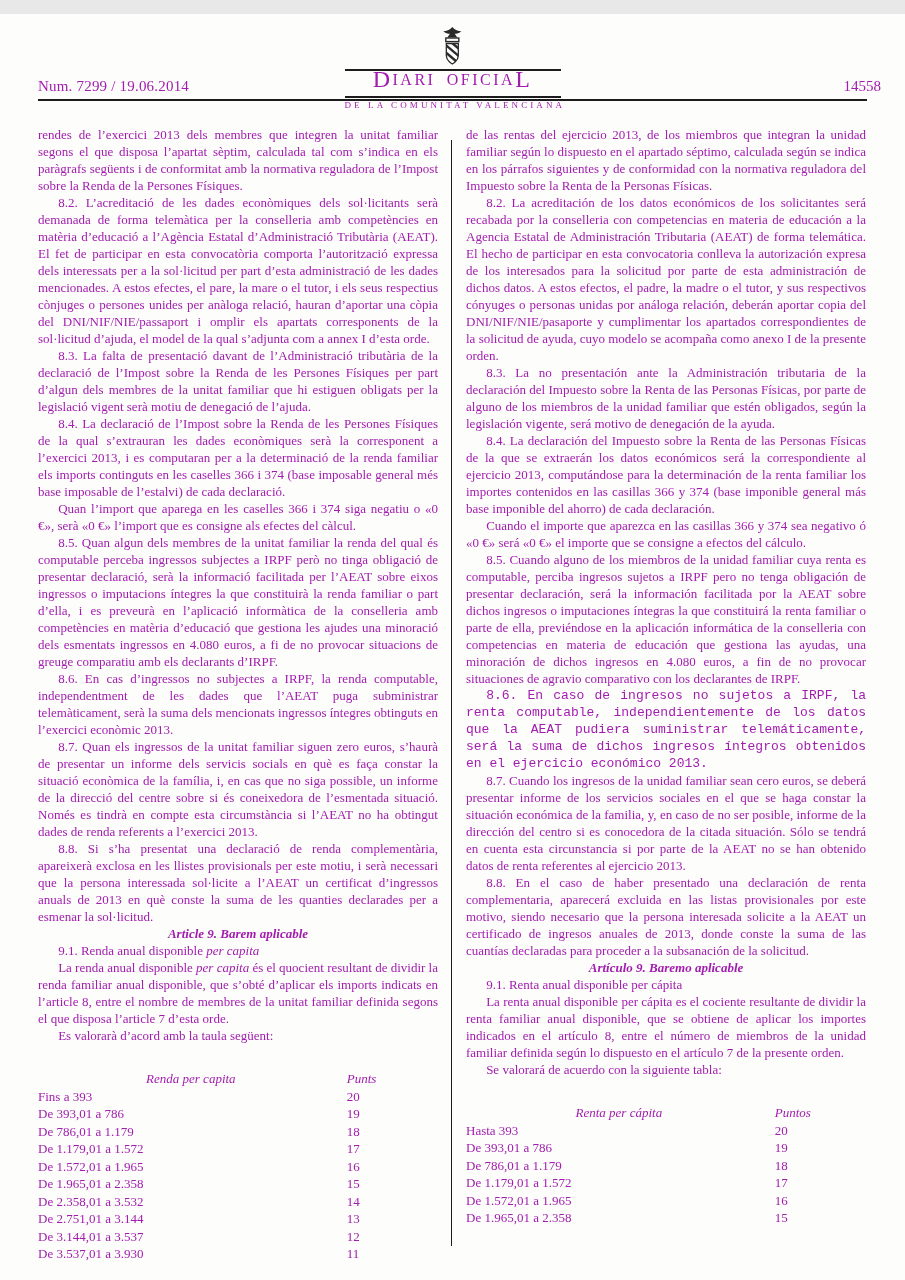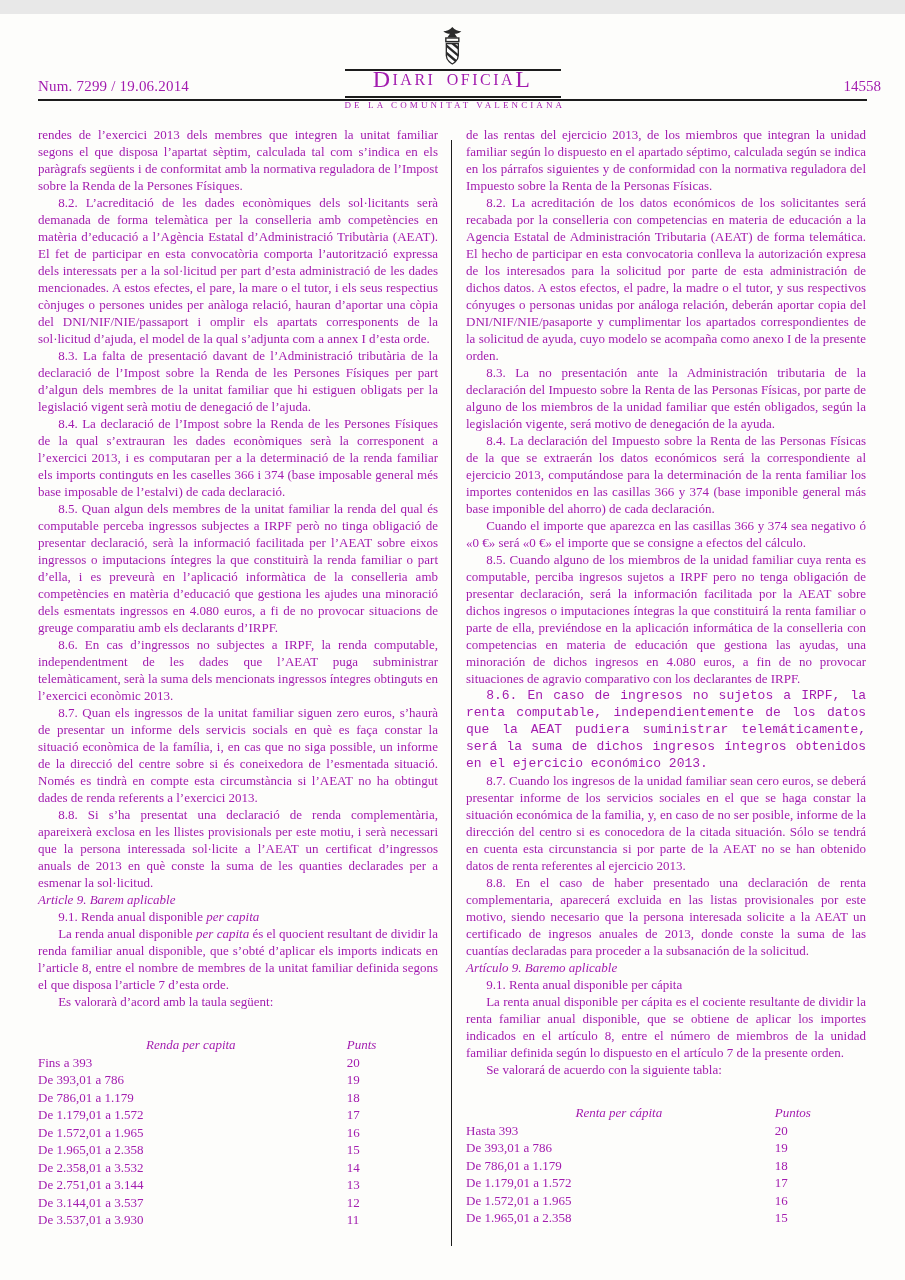--- a/index.html
+++ b/index.html
@@ -22,21 +22,21 @@
   }
   .m-title .bigcap{font-size:24px;line-height:14px;vertical-align:-2px;}
   .m-sub{font-size:9px;letter-spacing:3.1px;padding-top:2px;white-space:nowrap;}
   
   .col{position:absolute;top:112px;width:400px;font-size:13px;line-height:17px;}
   .col-left{left:38px;}
   .col-right{left:466px;}
   .col-divider{position:absolute;left:451px;top:126px;width:1px;height:1106px;background:#1c1c1c;}
   .col p{margin:0;text-indent:1.55em;text-align:justify;hyphens:auto;-webkit-hyphens:auto;}
   .col p.noindent{text-indent:0;}
-  .col p.art-heading{font-style:italic;text-indent:0;text-align:left;}
+  .col p.art-heading{font-style:italic;text-indent:0;text-align:center;font-weight:bold;}
   .mt4{margin-top:4px;font-family:Liberation Mono, monospace;} .mt14{margin-top:14px;} .mt16{margin-top:16px;}
   .mt20{margin-top:20px;}
   
   .ptable{margin-top:26px;}
   .t-row,.t-head{display:flex;line-height:17.5px;}
   .t-range{width:77%;}
   .t-pts{width:23%;padding-left:3px;}
   .t-head .t-range,.t-head .t-pts em{font-style:italic;text-align:center;}
 </style>
 </head>
@@ -75,20 +75,21 @@
 
   <div class="hdr-rule"></div>
 
   <div class="col-divider"></div>
 
   <div class="col col-left" lang="ca">
     <p class="noindent">rendes de l’exercici 2013 dels membres que integren la unitat familiar segons el que disposa l’apartat sèptim, calculada tal com s’indica en els paràgrafs següents i de conformitat amb la normativa reguladora de l’Impost sobre la Renda de la Persones Físiques.</p>
     <p>8.2. L’acreditació de les dades econòmiques dels sol·licitants serà demanada de forma telemàtica per la conselleria amb competències en matèria d’educació a l’Agència Estatal d’Administració Tributària (AEAT). El fet de participar en esta convocatòria comporta l’autorització expressa dels interessats per a la sol·licitud per part d’esta administració de les dades mencionades. A estos efectes, el pare, la mare o el tutor, i els seus respectius cònjuges o persones unides per anàloga relació, hauran d’aportar una còpia del DNI/NIF/NIE/passaport i omplir els apartats corresponents de la sol·licitud d’ajuda, el model de la qual s’adjunta com a annex I d’esta orde.</p>
     <p>8.3. La falta de presentació davant de l’Administració tributària de la declaració de l’Impost sobre la Renda de les Persones Físiques per part d’algun dels membres de la unitat familiar que hi estiguen obligats per la legislació vigent serà motiu de denegació de l’ajuda.</p>
     <p>8.4. La declaració de l’Impost sobre la Renda de les Persones Físiques de la qual s’extrauran les dades econòmiques serà la corresponent a l’exercici 2013, i es computaran per a la determinació de la renda familiar els imports continguts en les caselles 366 i 374 (base imposable general més base imposable de l’estalvi) de cada declaració.</p>
+    <p>Quan l’import que aparega en les caselles 366 i 374 siga negatiu o «0 €», serà «0 €» l’import que es consigne als efectes del càlcul.</p>
     <p>8.5. Quan algun dels membres de la unitat familiar la renda del qual és computable perceba ingressos subjectes a IRPF però no tinga obligació de presentar declaració, serà la informació facilitada per l’AEAT sobre eixos ingressos o imputacions íntegres la que constituirà la renda familiar o part d’ella, i es preveurà en l’aplicació informàtica de la conselleria amb competències en matèria d’educació que gestiona les ajudes una minoració dels esmentats ingressos en 4.080 euros, a fi de no provocar situacions de greuge comparatiu amb els declarants d’IRPF.</p>
     <p class="mt14">8.6. En cas d’ingressos no subjectes a IRPF, la renda computable, independentment de les dades que l’AEAT puga subministrar telemàticament, serà la suma dels mencionats ingressos íntegres obtinguts en l’exercici econòmic 2013.</p>
     <p>8.7. Quan els ingressos de la unitat familiar siguen zero euros, s’haurà de presentar un informe dels servicis socials en què es faça constar la situació econòmica de la família, i, en cas que no siga possible, un informe de la direcció del centre sobre si és coneixedora de l’esmentada situació. Només es tindrà en compte esta circumstància si l’AEAT no ha obtingut dades de renda referents a l’exercici 2013.</p>
     <p>8.8. Si s’ha presentat una declaració de renda complementària, apareixerà exclosa en les llistes provisionals per este motiu, i serà necessari que la persona interessada sol·licite a l’AEAT un certificat d’ingressos anuals de 2013 en què conste la suma de les quanties declarades per a esmenar la sol·licitud.</p>
     <p class="art-heading mt20">Article 9. Barem aplicable</p>
     <p><span>9.1. Renda anual disponible </span><em>per capita</em></p>
     <p><span>La renda anual disponible </span><em>per capita</em><span> és el quocient resultant de dividir la renda familiar anual disponible, que s’obté d’aplicar els imports indicats en l’article 8, entre el nombre de membres de la unitat familiar definida segons el que disposa l’article 7 d’esta orde.</span></p>
     <p class="mt16">Es valorarà d’acord amb la taula següent:</p>
 
     <div class="ptable">

